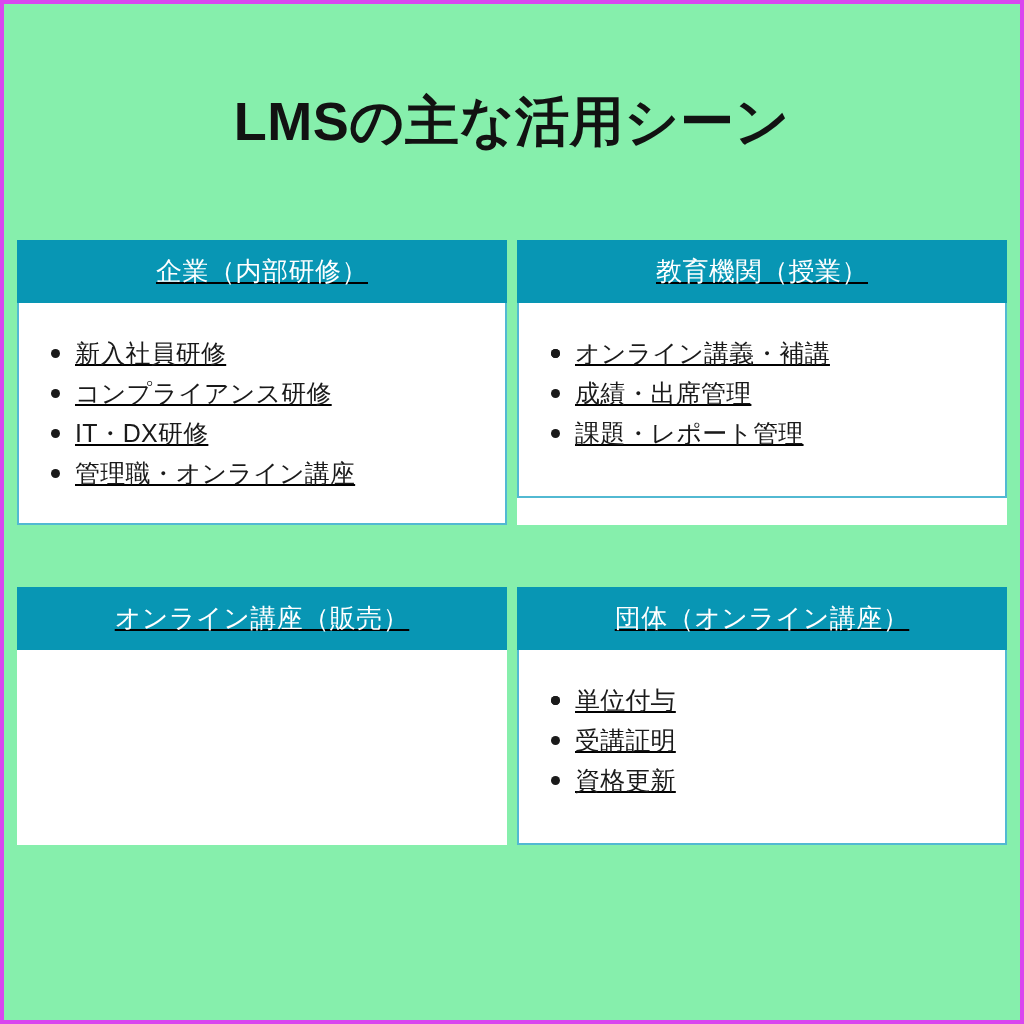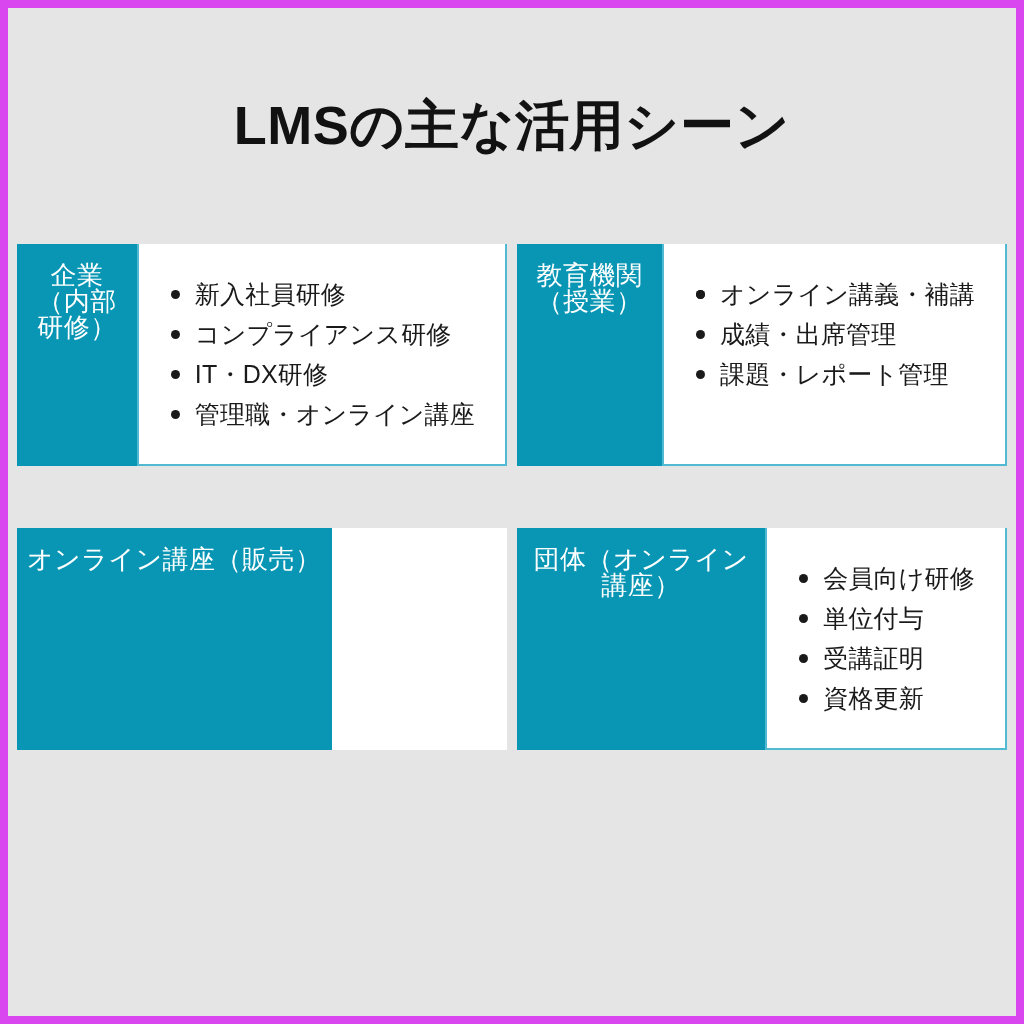--- a/index.html
+++ b/index.html
@@ -12,22 +12,22 @@
     height: 1024px;
     font-family: "Liberation Sans", "DejaVu Sans", sans-serif;
     overflow: hidden;
   }
 
   .page-frame {
     position: relative;
     box-sizing: border-box;
     width: 1024px;
     height: 1024px;
-    border: 8px solid #d946ef;
-    background: #e5e5e5;
+    border: 4px solid #d946ef;
+    background: #86efac;
   }
 
   .inner {
     position: relative;
     box-sizing: border-box;
     width: 100%;
     height: 100%;
     padding: 0 12px;
   }
 
@@ -50,20 +50,22 @@
     column-gap: 10px;
     row-gap: 62px;
     justify-content: center;
   }
 
   .card {
     box-sizing: border-box;
     width: 490px;
     background: #ffffff;
     display: flex;
+    flex-direction: column;
+    text-decoration: underline;
   }
 
   .card-header {
     box-sizing: border-box;
     background: #0896b4;
     color: #ffffff;
     font-size: 26px;
     line-height: 1;
     text-align: center;
     padding: 18px 10px 19px;
@@ -140,21 +142,21 @@
       </div>
 
       <div class="card">
         <div class="card-header">オンライン講座（販売）</div>
       </div>
 
       <div class="card">
         <div class="card-header">団体（オンライン講座）</div>
         <div class="card-body">
           <ul class="card-list">
-            <li><span class="bullet"></span><span>会員向け研修</span></li>
+            <li><span class="bullet"></span></li>
             <li><span class="bullet"></span><span>単位付与</span></li>
             <li><span class="bullet"></span><span>受講証明</span></li>
             <li><span class="bullet"></span><span>資格更新</span></li>
           </ul>
         </div>
       </div>
 
     </div>
   </div>
 </div>

